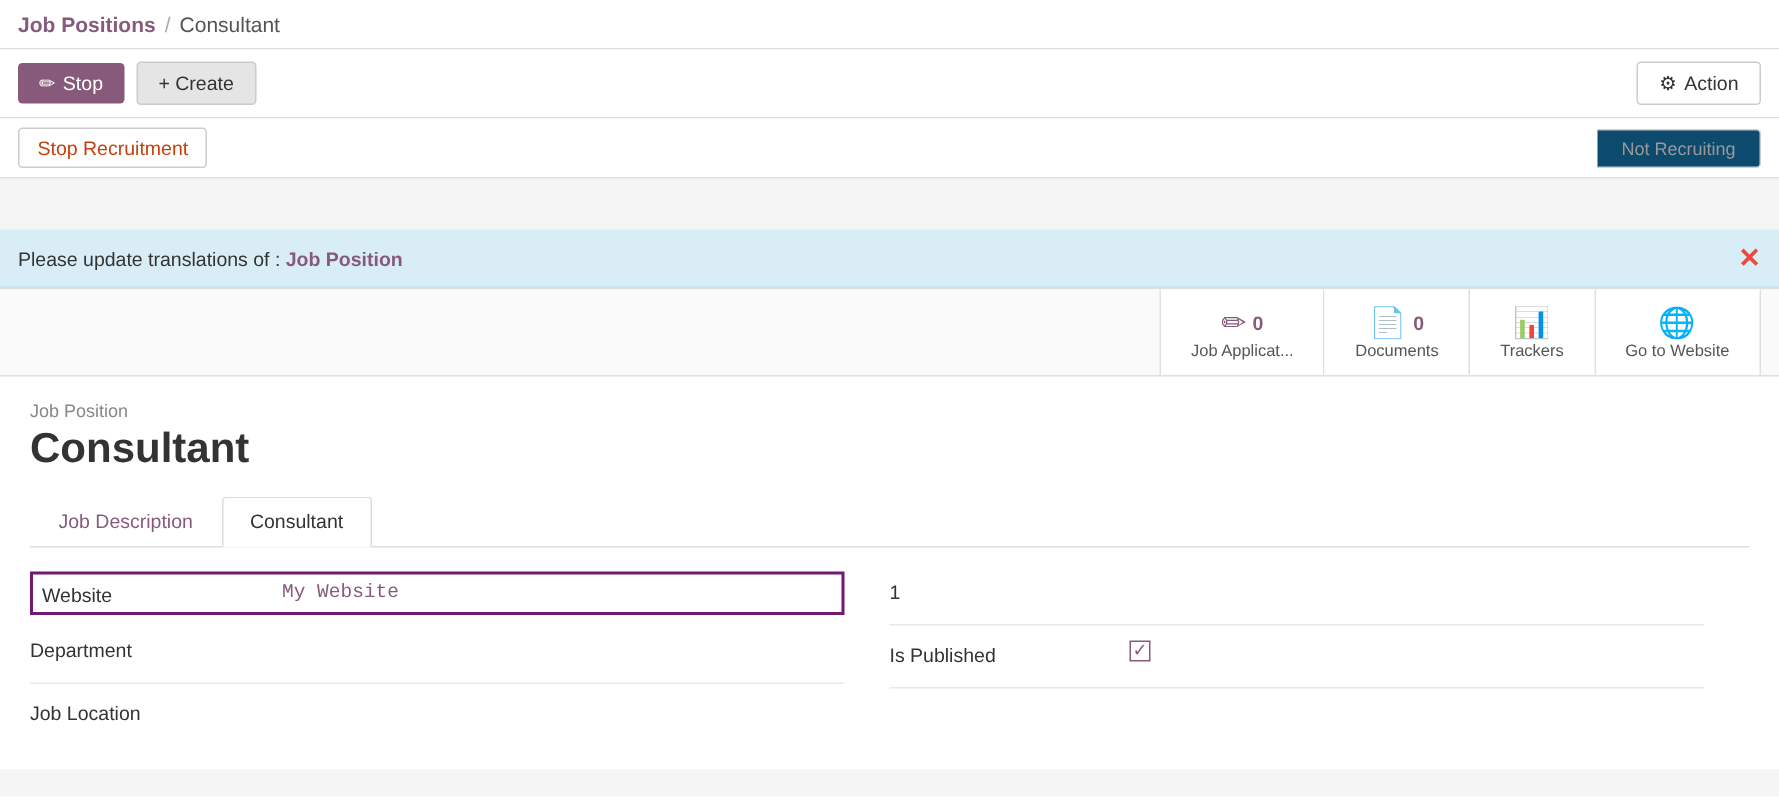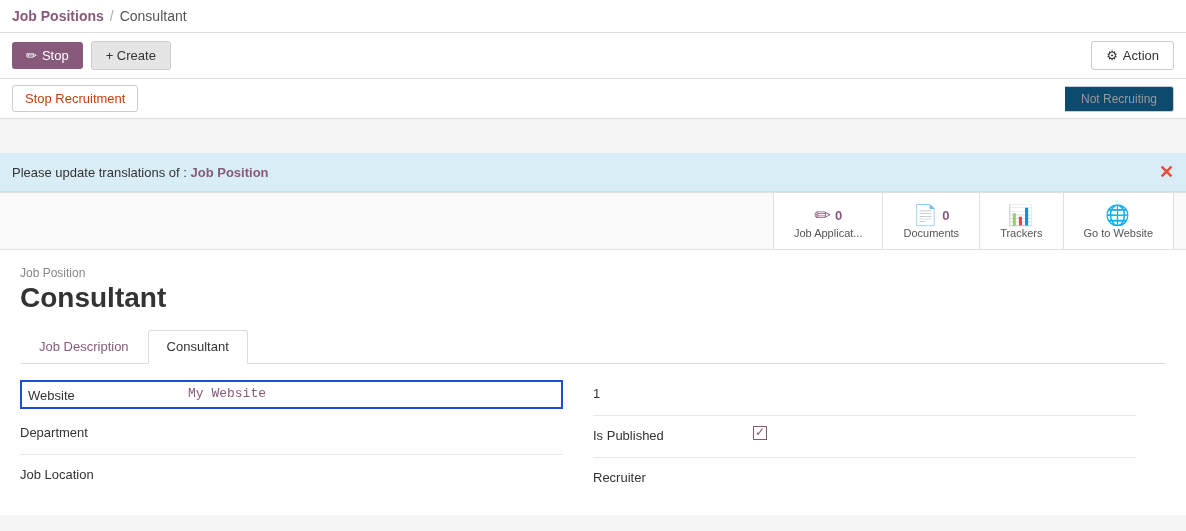--- a/index.html
+++ b/index.html
@@ -383,21 +383,21 @@
       </div>
       <div class="tab active">
         <span>Consultant</span>
       </div>
     </div>
 
     <div class="form-grid">
 
       <div class="form-left">
 
-        <div class="form-row" style="border: 2px solid #1d4ed8; padding: 4px 6px;">
+        <div class="form-row" style="border: 2px solid #701a75; padding: 4px 6px;">
           <span class="form-label">Website</span>
           <a class="form-value form-value-link">My Website</a>
         </div>
 
         <div class="form-row">
           <span class="form-label">Department</span>
           <span class="form-value-plain"></span>
         </div>
         <hr class="divider">
 
@@ -413,21 +413,17 @@
           <span class="form-value-plain">1</span>
         </div>
         <hr class="divider">
 
         <div class="form-row">
           <span class="form-label">Is Published</span>
           <span class="checkbox-checked"></span>
         </div>
         <hr class="divider">
 
-        <div class="form-row">
-          <span class="form-label">Recruiter</span>
-          <span class="form-value-plain"></span>
-        </div>
 
       </div>
     </div>
   </div>
 </div>
 
 </body></html>

